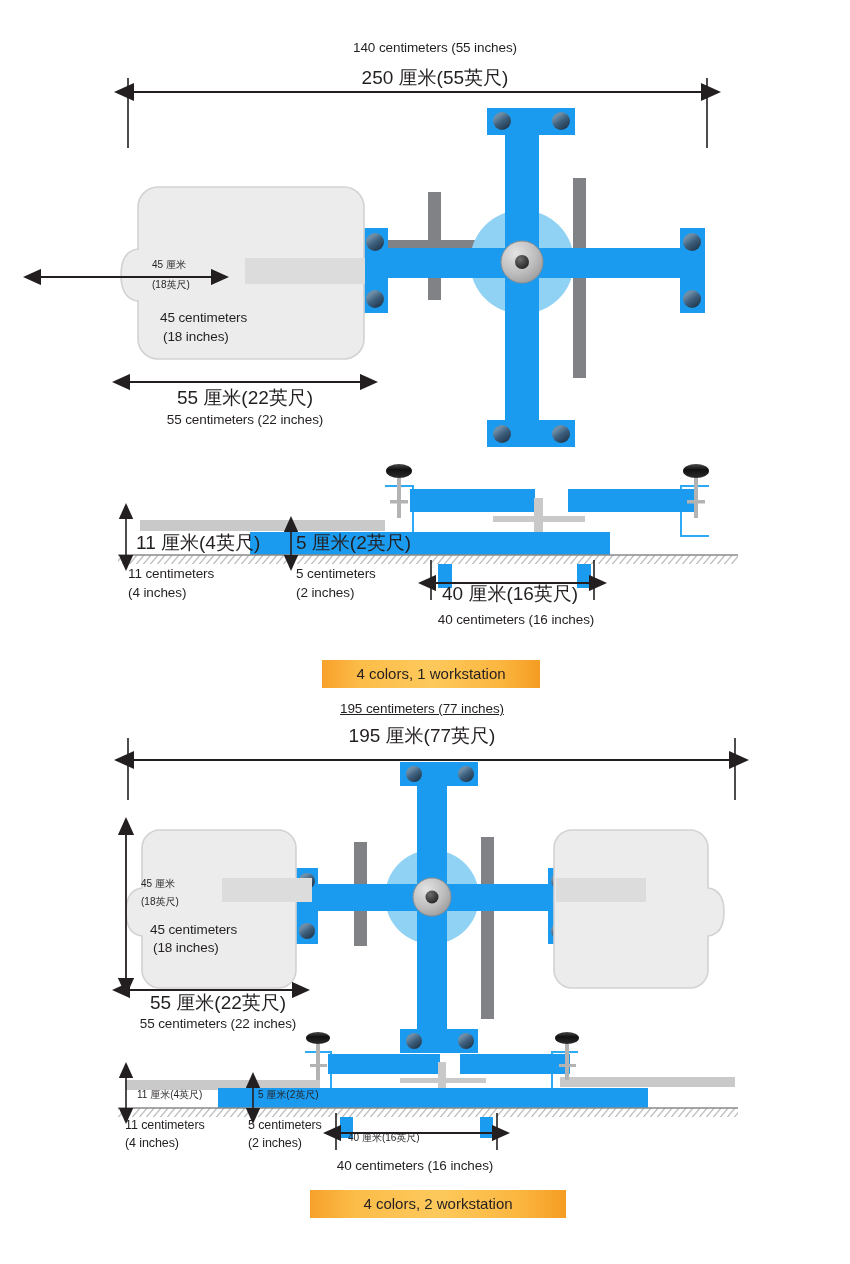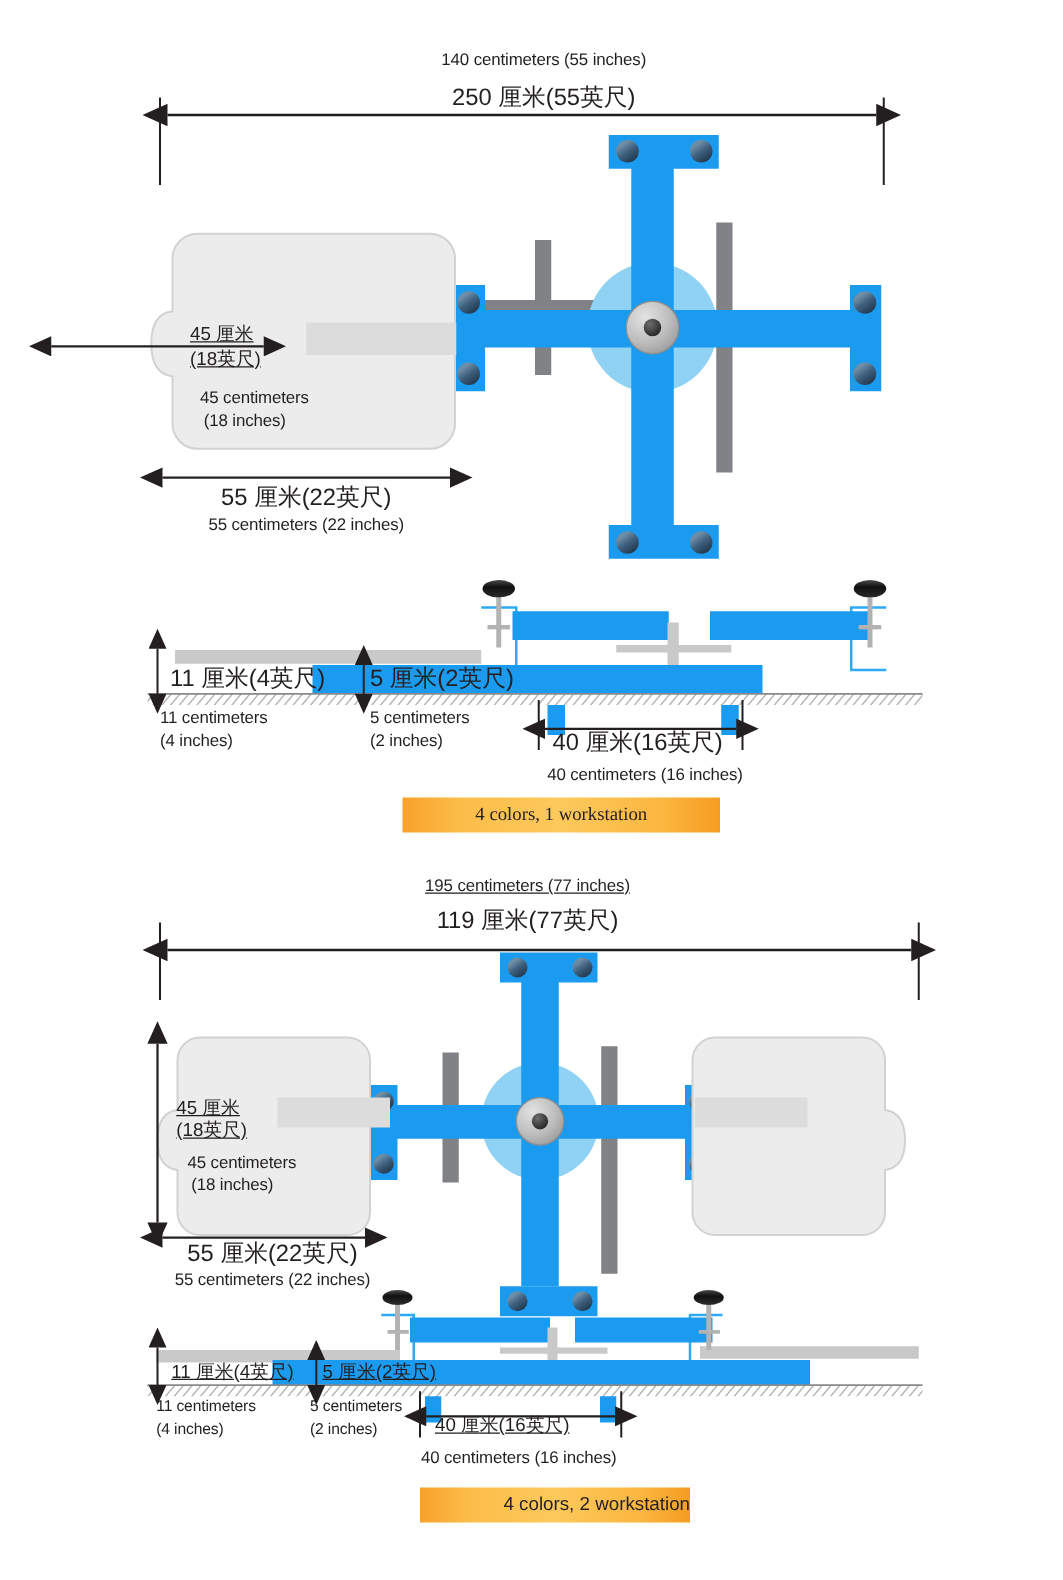--- a/index.html
+++ b/index.html
@@ -16,21 +16,21 @@
     background: #ffffff;
   }
   .diagram { position: absolute; left: 0; width: 850px; }
   #diagram-1 { top: 0; height: 690px; }
   #diagram-2 { top: 690px; height: 574px; }
 
   .txt { position: absolute; color: #231f20; white-space: nowrap; }
   .txt-en { font-size: 13.5px; letter-spacing: -0.1px; }
   .txt-en-sm { font-size: 12.5px; letter-spacing: -0.1px; }
   .txt-cn { font-size: 19px; letter-spacing: 0px; }
-  .txt-cn-sm { font-size: 15px; text-decoration: underline; }
+  .txt-cn-sm { font-size: 10px; }
   .center { transform: translateX(-50%); }
 
   .badge {
     position: absolute;
     height: 28px;
     line-height: 28px;
     text-align: center;
     font-size: 15px;
     color: #231f20;
     background: linear-gradient(to right, #f7a12a 0%, #fcbd49 18%, #fdc95c 50%, #fbb63f 82%, #f59c22 100%);
@@ -207,27 +207,27 @@
     <div class="txt txt-en" style="left:128px; top:566px;">11 centimeters</div>
     <div class="txt txt-en" style="left:128px; top:585px;">(4 inches)</div>
 
     <div class="txt txt-cn" style="left:296px; top:530px;">5 厘米(2英尺)</div>
     <div class="txt txt-en" style="left:296px; top:566px;">5 centimeters</div>
     <div class="txt txt-en" style="left:296px; top:585px;">(2 inches)</div>
 
     <div class="txt txt-cn" style="left:442px; top:581px;">40 厘米(16英尺)</div>
     <div class="txt txt-en center" style="left:516px; top:612px;">40 centimeters (16 inches)</div>
 
-    <div class="badge" style="left:322px; top:638px; width:254px;font-family:Liberation Serif, serif;">4 colors, 1 workstation</div>
+    <div class="badge" style="left:322px; top:660px; width:218px;">4 colors, 1 workstation</div>
   </div>
 
   <div class="diagram" id="diagram-2">
 
     <div class="txt txt-en center" style="left:422px; top:11px;text-decoration:underline;">195 centimeters (77 inches)</div>
-    <div class="txt txt-cn center" style="left:422px; top:33px;">119 厘米(77英尺)</div>
+    <div class="txt txt-cn center" style="left:422px; top:33px;">195 厘米(77英尺)</div>
 
     <svg width="850" height="574">
       <defs>
         <linearGradient id="boltG2" x1="0.3" y1="0.2" x2="0.8" y2="0.9">
           <stop offset="0%" stop-color="#6f8ea6"></stop>
           <stop offset="45%" stop-color="#3d5f7d"></stop>
           <stop offset="100%" stop-color="#22394e"></stop>
         </linearGradient>
         <radialGradient id="hubRingG2" cx="0.35" cy="0.3" r="0.8">
           <stop offset="0%" stop-color="#e3e3e3"></stop>
@@ -383,16 +383,16 @@
     <div class="txt txt-en-sm" style="left:125px; top:428px;">11 centimeters</div>
     <div class="txt txt-en-sm" style="left:125px; top:446px;">(4 inches)</div>
 
     <div class="txt txt-cn-sm" style="left:258px; top:398px;">5 厘米(2英尺)</div>
     <div class="txt txt-en-sm" style="left:248px; top:428px;">5 centimeters</div>
     <div class="txt txt-en-sm" style="left:248px; top:446px;">(2 inches)</div>
 
     <div class="txt txt-cn-sm" style="left:348px; top:441px;">40 厘米(16英尺)</div>
     <div class="txt txt-en center" style="left:415px; top:468px;">40 centimeters (16 inches)</div>
 
-    <div class="badge" style="left:336px; top:500px; width:216px;text-align:right;">4 colors, 2 workstation</div>
+    <div class="badge" style="left:310px; top:500px; width:256px;">4 colors, 2 workstation</div>
   </div>
 
 </div>
 
 </body></html>

